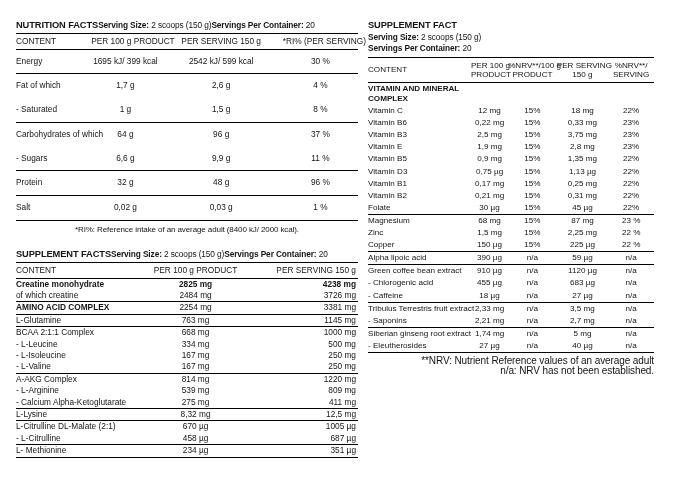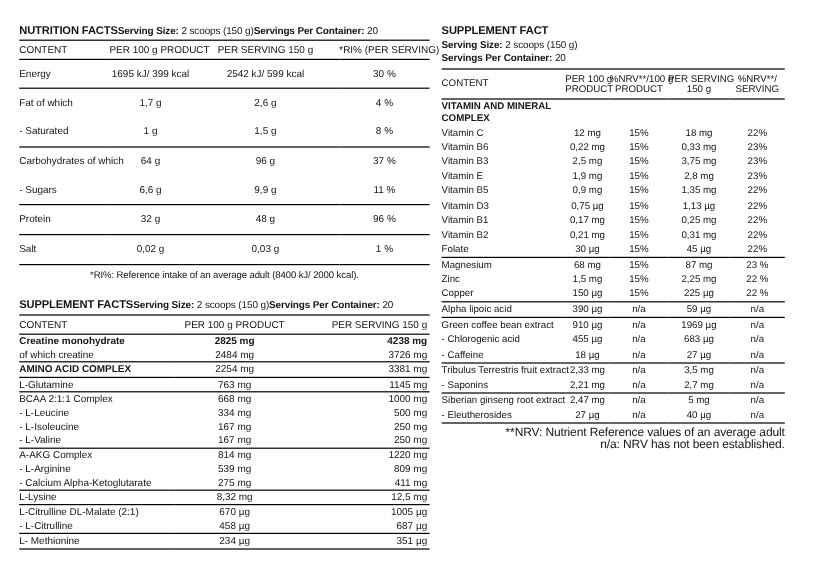--- a/index.html
+++ b/index.html
@@ -381,21 +381,21 @@
               <td>n/a</td>
               <td>59 µg</td>
               <td>n/a</td>
             </tr>
           </tbody>
           <tbody>
             <tr>
               <td>Green coffee bean extract</td>
               <td>910 µg</td>
               <td>n/a</td>
-              <td>1969 µg</td>
+              <td>1120 µg</td>
               <td>n/a</td>
             </tr>
             <tr>
               <td>- Chlorogenic acid</td>
               <td>455 µg</td>
               <td>n/a</td>
               <td>683 µg</td>
               <td>n/a</td>
             </tr>
             <tr>
@@ -418,21 +418,21 @@
               <td>- Saponins</td>
               <td>2,21 mg</td>
               <td>n/a</td>
               <td>2,7 mg</td>
               <td>n/a</td>
             </tr>
           </tbody>
           <tbody>
             <tr>
               <td>Siberian ginseng root extract</td>
-              <td>2,47 mg</td>
+              <td>1,74 mg</td>
               <td>n/a</td>
               <td>5 mg</td>
               <td>n/a</td>
             </tr>
             <tr>
               <td>- Eleutherosides</td>
               <td>27 µg</td>
               <td>n/a</td>
               <td>40 µg</td>
               <td>n/a</td>

